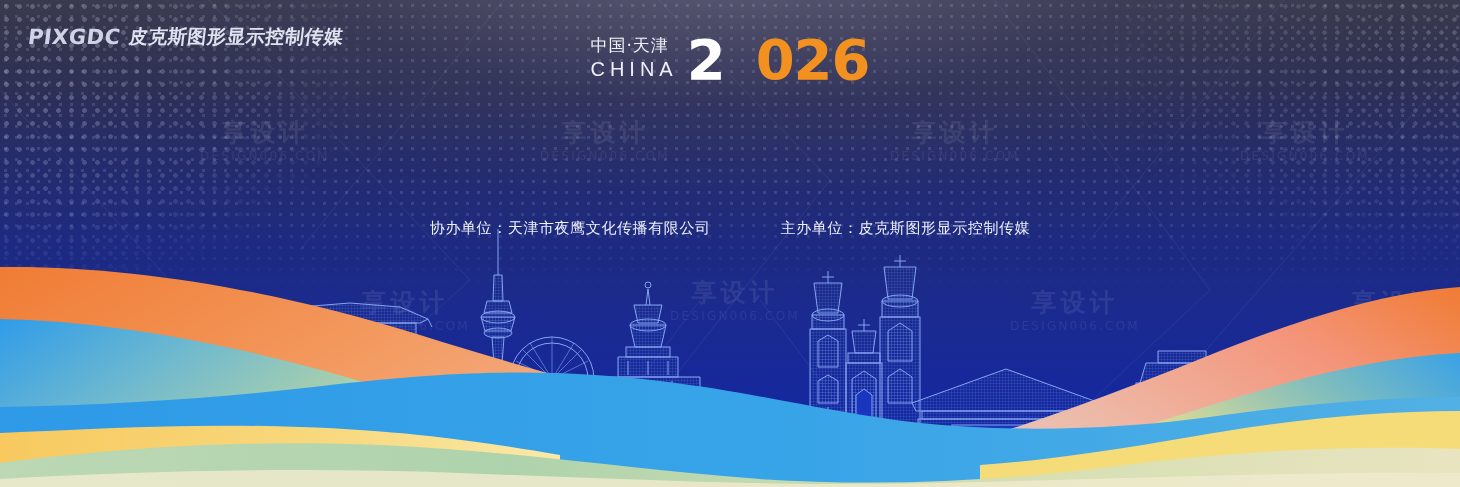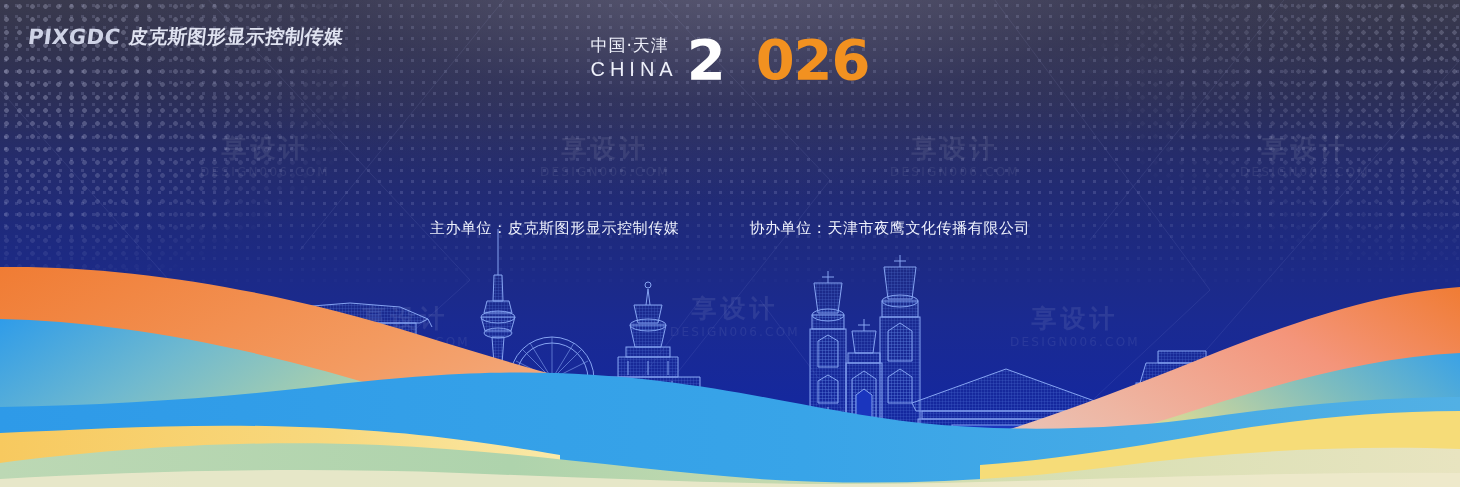--- a/index.html
+++ b/index.html
@@ -36,21 +36,21 @@
     position:absolute;right:0;top:0;width:480px;height:300px;
     background-image:radial-gradient(circle, rgba(225,228,255,.22) 2px, rgba(0,0,0,0) 2.4px);
     background-size:13px 13px;
     mask-image:radial-gradient(ellipse 430px 260px at 95% 18%, #000 0%, rgba(0,0,0,.45) 55%, rgba(0,0,0,0) 85%);
     -webkit-mask-image:radial-gradient(ellipse 430px 260px at 95% 18%, #000 0%, rgba(0,0,0,.45) 55%, rgba(0,0,0,0) 85%);
     pointer-events:none;
   }
   .diag{position:absolute;inset:0;pointer-events:none;opacity:.55;}
 
   
-  .wm-layer{position:absolute;inset:0;pointer-events:none;margin-top:16px;}
+  .wm-layer{position:absolute;inset:0;pointer-events:none;}
   .wm{
     position:absolute;text-align:center;color:rgba(255,255,255,.085);
     font-family:"DejaVu Sans","Liberation Sans",sans-serif;
     letter-spacing:4px;line-height:1;user-select:none;
   }
   .wm .cn{font-size:25px;font-weight:700;display:block;}
   .wm .en{font-size:12px;letter-spacing:2.2px;display:block;margin-top:5px;color:rgba(255,255,255,.075);}
 
   
   .logo{position:absolute;left:28px;top:24px;display:flex;align-items:center;gap:9px;}
@@ -410,17 +410,17 @@
   <div class="yearwrap">
     <div class="cnyear">
       <span class="l1">中国·天津</span>
       <span class="l2">CHINA</span>
     </div>
     <div class="num"><span class="w">2</span><span class="o">026</span></div>
   </div>
 
 
   <div class="orgrow">
+    <span>协办单位：天津市夜鹰文化传播有限公司</span>
     <span>主办单位：皮克斯图形显示控制传媒</span>
-    <span>协办单位：天津市夜鹰文化传播有限公司</span>
   </div>
 
 </div>
 
 </body></html>

